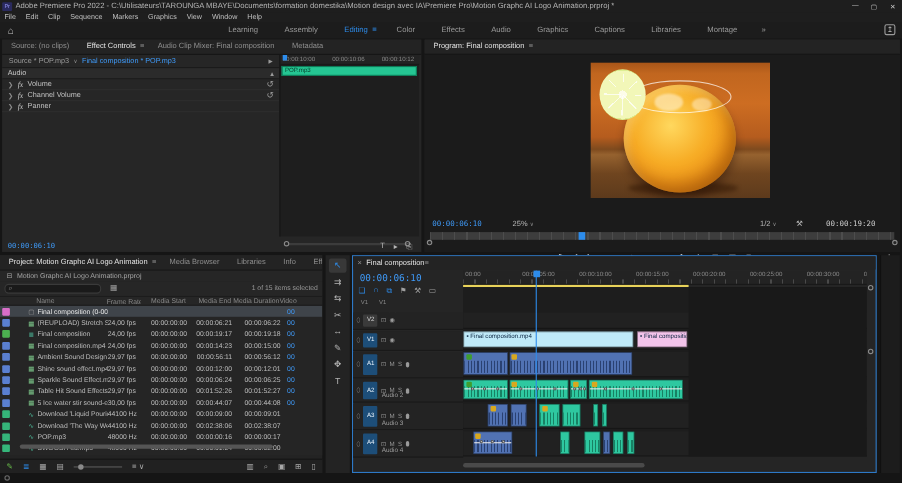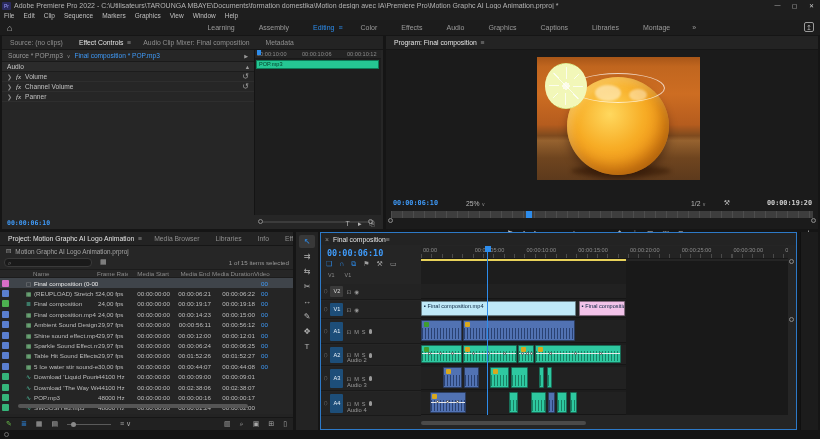--- a/index.html
+++ b/index.html
@@ -1,19 +1,19 @@
 <!DOCTYPE html>
 <html><head>
 <meta charset="utf-8">
 <style>
   html,body{margin:0;padding:0;background:#0c0c0c;}
   *{box-sizing:border-box;}
   .screen{position:relative;width:820px;height:439px;background:#151515;overflow:hidden;
     font-family:"Liberation Sans",sans-serif;color:#c3c3c3;-webkit-font-smoothing:antialiased;}
-  .mono{font-family:"DejaVu Sans Mono",monospace;font-weight:bold;}
+  .mono{font-family:"DejaVu Sans Mono",monospace;}
 
   
   .titlebar{position:absolute;left:0;top:0;width:820px;height:11px;background:#1e1e1e;display:flex;align-items:center;font-size:7px;color:#b5b5b5;}
   .pr-icon{display:inline-block;width:9px;height:8px;margin:0 3px 0 2px;background:#2a2a5e;color:#9f9fff;font-size:5px;line-height:8px;text-align:center;border-radius:1px;}
   .titlebar .title{white-space:nowrap;overflow:hidden;flex:1;}
   .winbtns{display:flex;gap:0;}
   .winbtn{width:17px;text-align:center;font-size:6px;color:#cdcdcd;}
   .menubar{position:absolute;left:0;top:11px;width:820px;height:9px;background:#1e1e1e;display:flex;align-items:center;gap:9px;padding-left:4px;font-size:6.5px;color:#c0c0c0;}
   .wsbar{position:absolute;left:0;top:20px;width:820px;height:15px;background:#1c1c1c;display:flex;align-items:center;font-size:7px;color:#9b9b9b;}
   .home-ic{margin:0 8px 0 7px;font-size:9px;color:#c5c5c5;}
@@ -67,21 +67,21 @@
     background:radial-gradient(circle,#fdfce9 0 12%,#f2f7b8 12% 70%,#dcee92 70% 78%,#76b32d 78% 87%,#3e7c19 87% 100%);}
   .lime::after{content:"";position:absolute;inset:4px;border-radius:50%;
     background:repeating-conic-gradient(rgba(255,255,255,.75) 0 4deg,rgba(255,255,255,0) 4deg 45deg);}
   .gshadow{position:absolute;left:34px;top:108px;width:100px;height:12px;border-radius:50%;background:rgba(40,15,0,.45);filter:blur(2px);}
   .prog-controls{position:absolute;left:0;right:0;top:147px;height:12px;font-size:6.8px;display:flex;align-items:center;}
   .prog-tc{color:#3f9bfa;margin-left:7px;}
   .zoom-dd{margin-left:28px;color:#b8b8b8;}
   .dd-car{color:#8a8a8a;font-size:5px;}
   .res-dd{position:absolute;right:112px;color:#b8b8b8;}
   .wrench{position:absolute;right:88px;color:#b8b8b8;font-size:7px;}
-  .prog-dur{position:absolute;right:6px;color:#cfcfcf;}
+  .prog-dur{position:absolute;right:22px;color:#cfcfcf;}
   .scrubber{position:absolute;left:5px;right:5px;top:161px;height:7px;background:#3d3d3d;
     background-image:repeating-linear-gradient(90deg,#4d4d4d 0 1px,transparent 1px 11px);}
   .scrub-ph{position:absolute;top:0px;width:6px;height:7px;background:#2d8ceb;}
   .scrub-ends{position:absolute;left:2px;right:2px;top:170px;height:5px;}
   .transport{position:absolute;left:0;right:0;top:176px;height:16px;display:flex;align-items:center;justify-content:center;gap:9px;font-size:7.5px;color:#c9c9c9;}
   .tbtn{line-height:14px;}
   .tbtn.rec{color:#c94136;}
   .t-plus{position:absolute;right:7px;top:178px;font-size:9px;color:#c9c9c9;}
 
   

